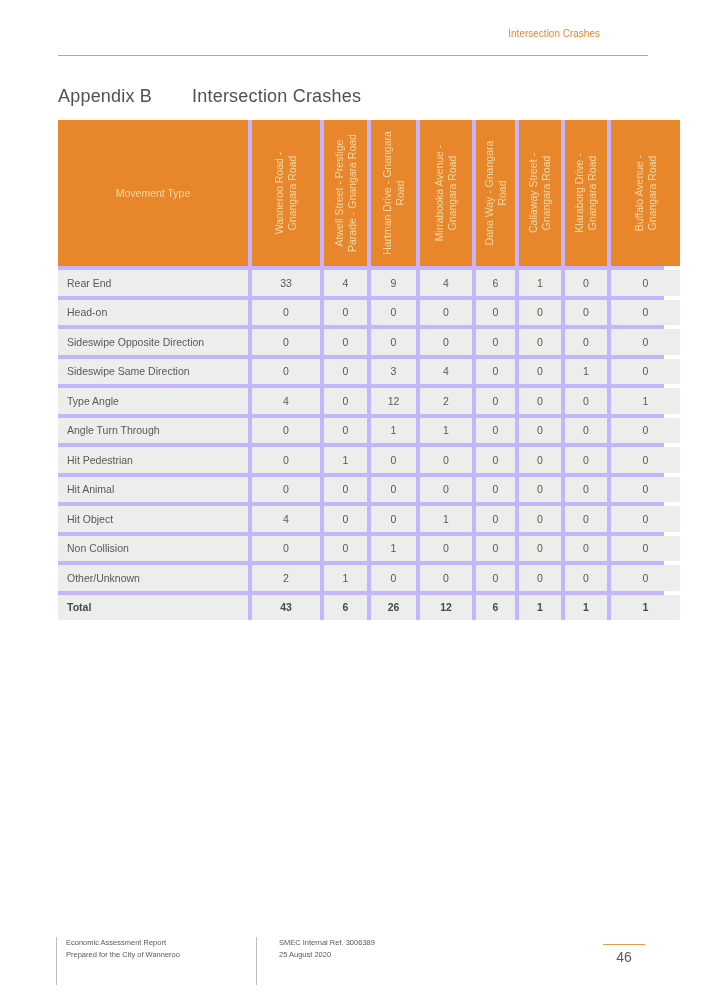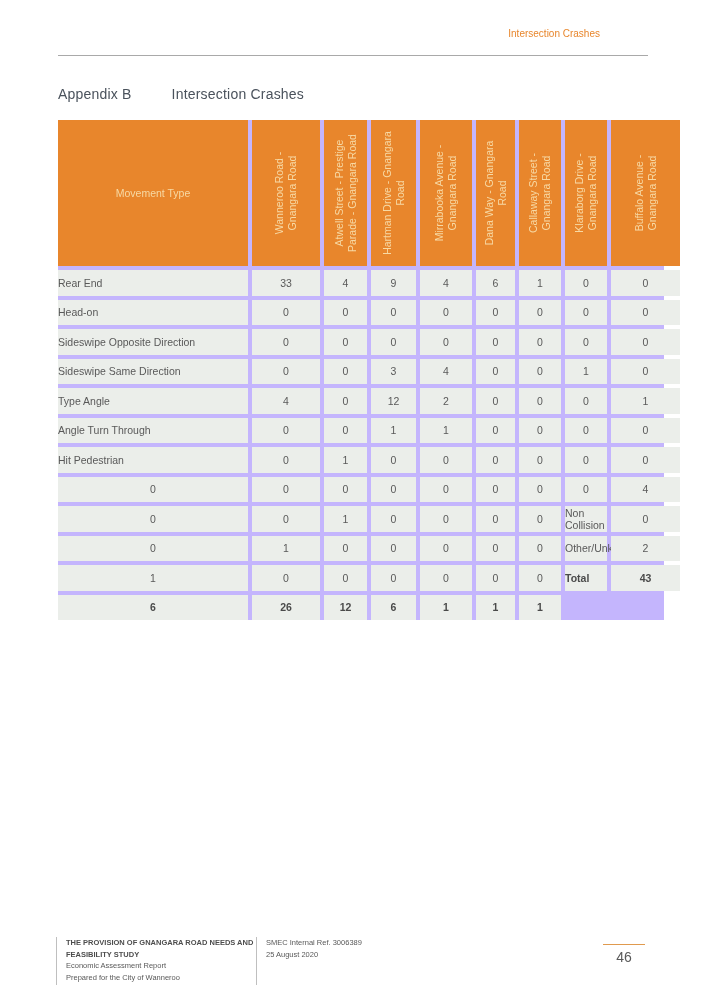--- a/index.html
+++ b/index.html
@@ -17,21 +17,21 @@
     position:absolute;top:28px;right:57px;
     font-size:10px;color:#E8862C;
   }
   .head-rule{
     position:absolute;left:58px;top:55px;width:590px;height:1px;background:#a9a9a9;
   }
 
   
   .appendix-title{
     position:absolute;left:58px;top:86px;
-    font-size:14px;color:#4a525c;letter-spacing:.2px;
+    font-size:18px;color:#4a525c;letter-spacing:.2px;
     white-space:nowrap;
   }
   .appendix-title .gap{display:inline-block;width:40px;}
 
   
   .tbl{
     position:absolute;left:58px;top:120px;width:606px;
     display:grid;
     grid-template-columns:190px 68px 43px 45px 52px 39px 42px 42px 69px;
     grid-template-rows:146px;
@@ -50,32 +50,32 @@
     white-space:pre-line;
     width:132px;flex:none;
     text-align:center;
     font-size:10.5px;line-height:13px;
   }
   .bcell{
     background:#ebeeea;color:#595959;
     display:flex;align-items:center;justify-content:center;
     font-size:10.5px;
   }
-  .label-cell{justify-content:flex-start;box-sizing:border-box;}
+  .label-cell{justify-content:flex-start;padding-left:9px;box-sizing:border-box;}
 
   
   .footer-left{
     position:absolute;left:56px;top:937px;width:190px;min-height:48px;
     border-left:1px solid #bfbfbf;padding-left:9px;
     font-size:7.5px;line-height:11.5px;color:#595959;
   }
   .footer-left .proj{font-weight:bold;color:#4d4d4d;}
   .footer-mid{
     position:absolute;left:256px;top:937px;width:160px;min-height:48px;
-    border-left:1px solid #bfbfbf;padding-left:9px;
+    border-left:1px solid #bfbfbf;padding-left:22px;
     font-size:7.5px;line-height:11.5px;color:#595959;
   }
   .page-num-block{position:absolute;left:603px;top:944px;width:42px;text-align:center;}
   .page-num-rule{width:42px;height:1px;background:#E09A4E;}
   .page-num{font-size:14px;color:#595959;margin-top:4px;}
 </style>
 </head>
 <body>
 
 <div class="page">
@@ -177,28 +177,30 @@
       <div class="cell bcell">0</div>
       <div class="cell bcell label-cell">Hit Pedestrian</div>
       <div class="cell bcell">0</div>
       <div class="cell bcell">1</div>
       <div class="cell bcell">0</div>
       <div class="cell bcell">0</div>
       <div class="cell bcell">0</div>
       <div class="cell bcell">0</div>
       <div class="cell bcell">0</div>
       <div class="cell bcell">0</div>
-      <div class="cell bcell">0</div>
-      <div class="cell bcell">0</div>
-      <div class="cell bcell">0</div>
-      <div class="cell bcell">0</div>
-      <div class="cell bcell">0</div>
-      <div class="cell bcell">0</div>
-      <div class="cell bcell">0</div>
-      <div class="cell bcell">0</div>
+      <div class="cell bcell label-cell">Hit Animal</div>
+      <div class="cell bcell">0</div>
+      <div class="cell bcell">0</div>
+      <div class="cell bcell">0</div>
+      <div class="cell bcell">0</div>
+      <div class="cell bcell">0</div>
+      <div class="cell bcell">0</div>
+      <div class="cell bcell">0</div>
+      <div class="cell bcell">0</div>
+      <div class="cell bcell label-cell">Hit Object</div>
       <div class="cell bcell">4</div>
       <div class="cell bcell">0</div>
       <div class="cell bcell">0</div>
       <div class="cell bcell">1</div>
       <div class="cell bcell">0</div>
       <div class="cell bcell">0</div>
       <div class="cell bcell">0</div>
       <div class="cell bcell">0</div>
       <div class="cell bcell label-cell">Non Collision</div>
       <div class="cell bcell">0</div>
@@ -223,21 +225,20 @@
       <div class="cell bcell" style="font-weight: bold; color: rgb(74, 74, 74);">6</div>
       <div class="cell bcell" style="font-weight: bold; color: rgb(74, 74, 74);">26</div>
       <div class="cell bcell" style="font-weight: bold; color: rgb(74, 74, 74);">12</div>
       <div class="cell bcell" style="font-weight: bold; color: rgb(74, 74, 74);">6</div>
       <div class="cell bcell" style="font-weight: bold; color: rgb(74, 74, 74);">1</div>
       <div class="cell bcell" style="font-weight: bold; color: rgb(74, 74, 74);">1</div>
       <div class="cell bcell" style="font-weight: bold; color: rgb(74, 74, 74);">1</div>
     </div>
 
   <div class="footer-left">
-    <div class="proj">THE PROVISION OF GNANGARA ROAD NEEDS AND FEASIBILITY STUDY</div>
     <div>Economic Assessment Report</div>
     <div>Prepared for the City of Wanneroo</div>
   </div>
 
   <div class="footer-mid">
     <div>SMEC Internal Ref. 3006389</div>
     <div>25 August 2020</div>
   </div>
 
   <div class="page-num-block">

